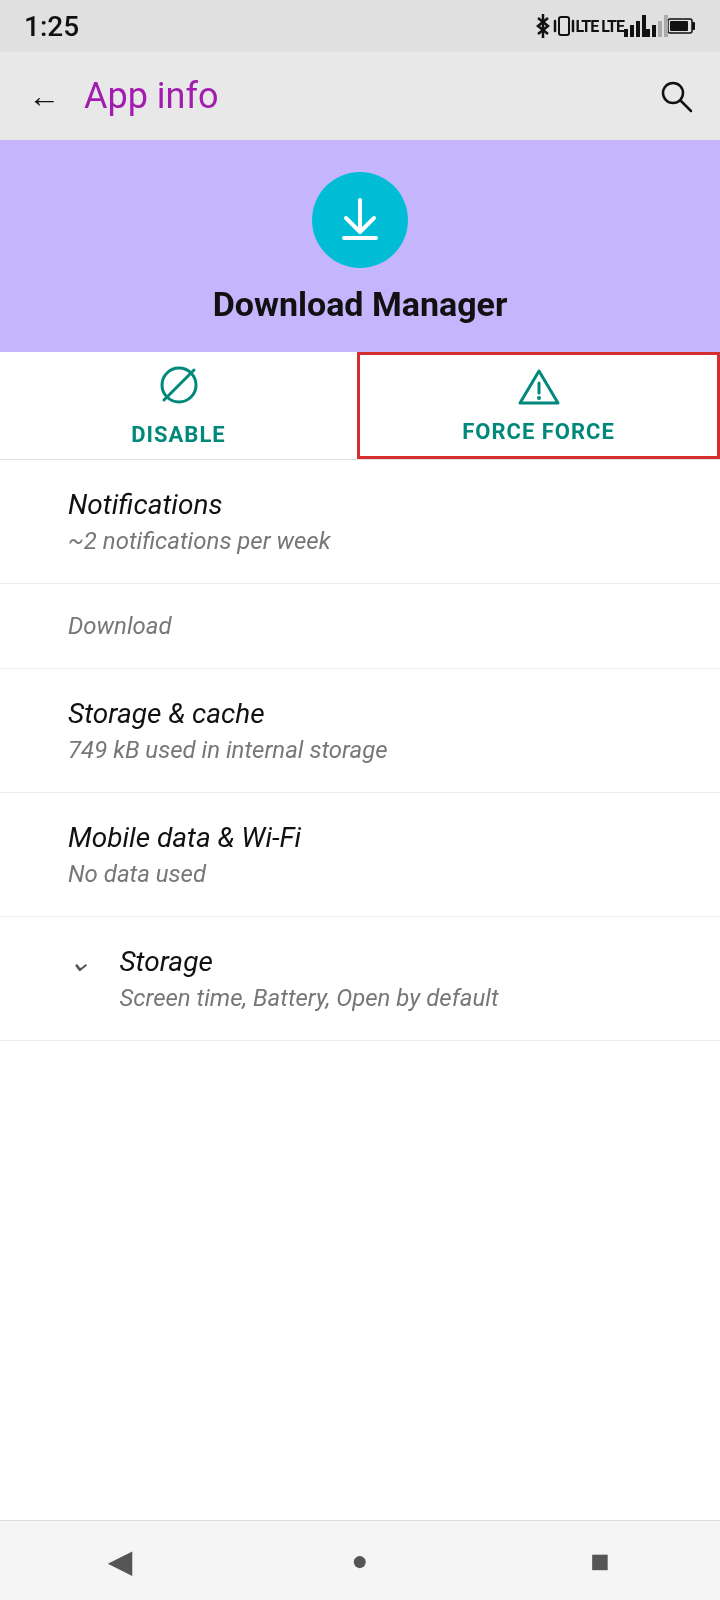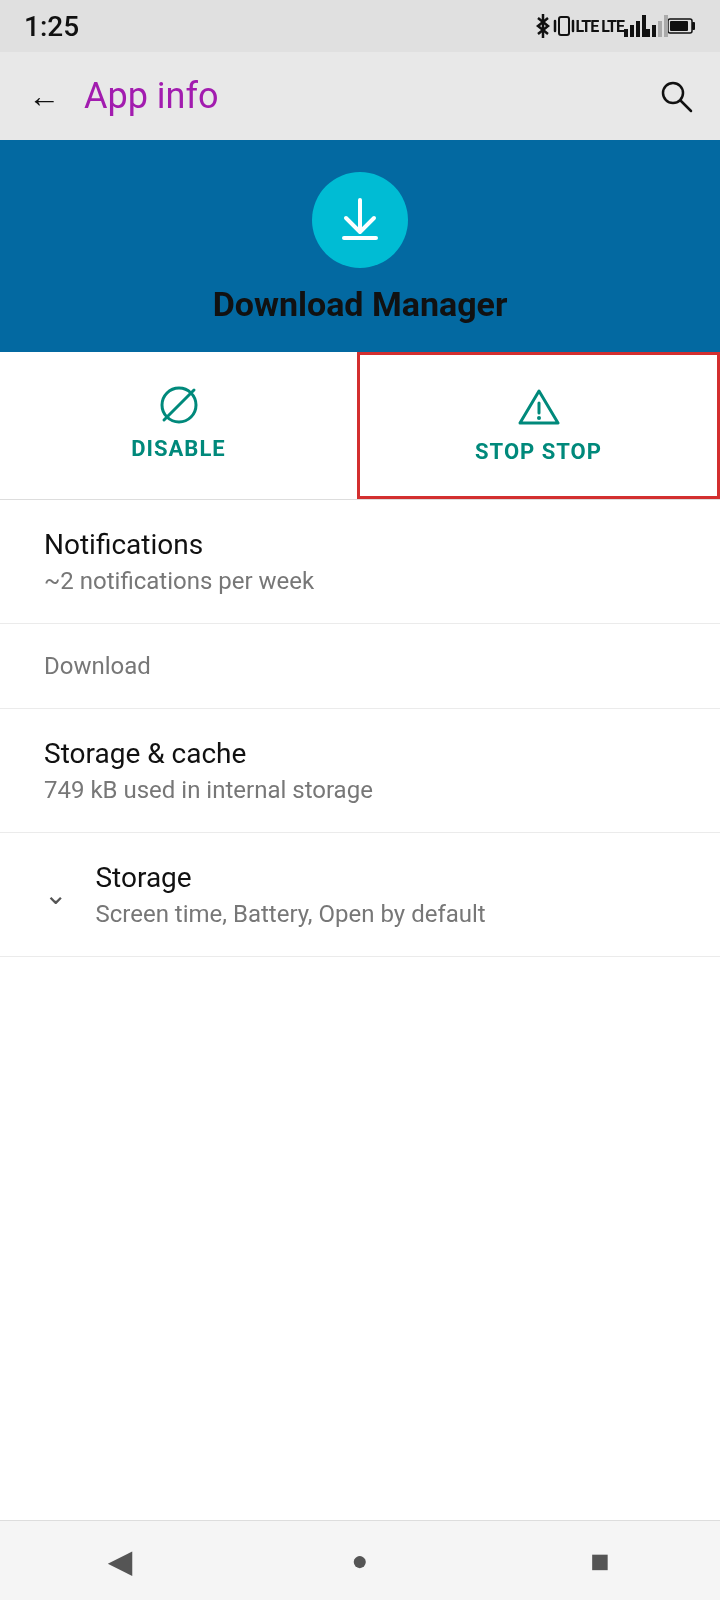--- a/index.html
+++ b/index.html
@@ -71,21 +71,21 @@
       width: 48px;
       height: 48px;
       display: flex;
       align-items: center;
       justify-content: center;
       cursor: pointer;
     }
 
     
     .app-header {
-      background: #0369a1;
+      background: #c4b5fd;
       padding: 32px 18px 28px;
       display: flex;
       flex-direction: column;
       align-items: center;
       gap: 16px;
     }
     .app-icon-circle {
       width: 96px;
       height: 96px;
       background: #00bcd4;
@@ -104,49 +104,49 @@
     .actions-row {
       background: #fff;
       display: flex;
       border-bottom: 1px solid #ddd;
     }
     .action-btn {
       flex: 1;
       display: flex;
       flex-direction: column;
       align-items: center;
-      justify-content: flex-start;
-      padding: 32px 16px;
+      justify-content: space-between;
+      padding: 12px 16px;
       gap: 10px;
       cursor: pointer;
       position: relative;
     }
     .action-btn.force-stop-btn {
       border: 3px solid #d32f2f;
     }
     .action-label {
       font-size: 22px;
       font-weight: 700;
       color: #00897b;
       letter-spacing: 1px;
     }
 
     
     .list-section {
       background: #fff;
       flex: 1;
     }
     .list-item {
-      padding: 28px 40px 28px 44px;
+      padding: 28px 40px 28px 68px;
       border-bottom: 1px solid #ebebeb;
       cursor: pointer;
       display: flex;
-      align-items: center;
       gap: 20px;
       position: relative;
+      font-style: italic;
     }
     .list-item-content {
       flex: 1;
     }
     .list-item-title {
       font-size: 28px;
       font-weight: 400;
       color: #111;
       margin-bottom: 6px;
     }
@@ -271,21 +271,21 @@
     </svg>
     <span class="action-label">DISABLE</span>
   </div>
 
   <div class="action-btn force-stop-btn">
     <svg width="42" height="42" viewBox="0 0 42 42">
       <polygon points="21,4 40,36 2,36" stroke="#00897b" stroke-width="3" fill="none" stroke-linejoin="round"></polygon>
       <line x1="21" y1="16" x2="21" y2="26" stroke="#00897b" stroke-width="3" stroke-linecap="round"></line>
       <circle cx="21" cy="31" r="2" fill="#00897b"></circle>
     </svg>
-    <span class="action-label">STOP STOP</span>
+    <span class="action-label">FORCE FORCE</span>
   </div>
 </div>
 
 <div class="list-section">
 
   <div class="list-item">
     <div class="list-item-content">
       <div class="list-item-title">Notifications</div>
       <div class="list-item-subtitle">~2 notifications per week</div>
     </div>
@@ -297,20 +297,26 @@
     </div>
   </div>
 
   <div class="list-item">
     <div class="list-item-content">
       <div class="list-item-title">Storage &amp; cache</div>
       <div class="list-item-subtitle">749 kB used in internal storage</div>
     </div>
   </div>
 
+  <div class="list-item">
+    <div class="list-item-content">
+      <div class="list-item-title">Mobile data &amp; Wi-Fi</div>
+      <div class="list-item-subtitle">No data used</div>
+    </div>
+  </div>
 
   <div class="list-item">
     <span class="list-item-chevron" style="margin-right:8px;">⌄</span>
     <div class="list-item-content">
       <div class="list-item-title">Storage</div>
       <div class="list-item-subtitle">Screen time, Battery, Open by default</div>
     </div>
   </div>
 
 </div>

